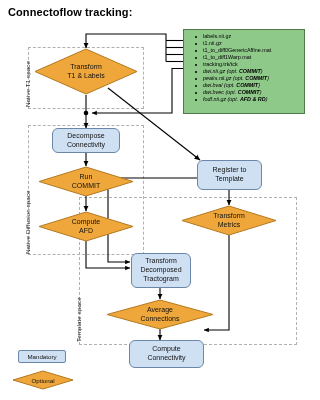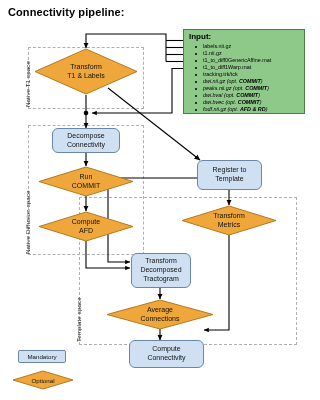--- a/index.html
+++ b/index.html
@@ -171,21 +171,21 @@
   .legend-diamond svg { position: absolute; left:0; top:0; }
   .legend-diamond .dlabel {
     position: absolute; left:0; top:0; width:100%; height:100%;
     display:flex; align-items:center; justify-content:center;
     font-size: 6.2px; color:#111;
   }
 </style>
 </head>
 <body>
 
-<div id="page-title">Connectivity pipeline:</div>
+<div id="page-title">Connectoflow tracking:</div>
 
 <div class="space-box" style="left:28px; top:47px; width:116px; height:62px;"></div>
 <div class="space-label" style="left:24px; top:107px;">Native T1 space</div>
 
 <div class="space-box" style="left:28px; top:125px; width:116px; height:130px;"></div>
 <div class="space-label" style="left:24px; top:254px;">Native Diffusion space</div>
 
 <div class="space-box" style="left:79px; top:197px; width:218px; height:148px;"></div>
 <div class="space-label" style="left:75px; top:342px;">Template space</div>
 
@@ -231,21 +231,20 @@
 
     <path d="M160,288 L160,299" marker-end="url(#ah)"></path>
 
     <path d="M160,329 L160,340" marker-end="url(#ah)"></path>
   </g>
 
   <circle cx="86" cy="113" r="2.3" fill="#000"></circle>
 </svg>
 
 <div id="input-panel">
-  <div id="input-heading">Input:</div>
   <ul id="input-list">
     <li><span>labels.nii.gz</span></li>
     <li><span>t1.nii.gz</span></li>
     <li><span>t1_to_diff0GenericAffine.mat</span></li>
     <li><span>t1_to_diff1Warp.mat</span></li>
     <li><span>tracking.trk/tck</span></li>
     <li><span class="opt">dwi.nii.gz</span> <span class="opt">(opt. <b>COMMIT</b>)</span></li>
     <li><span class="opt">peaks.nii.gz</span> <span class="opt">(opt. <b>COMMIT</b>)</span></li>
     <li><span class="opt">dwi.bval</span> <span class="opt">(opt. <b>COMMIT</b>)</span></li>
     <li><span class="opt">dwi.bvec</span> <span class="opt">(opt. <b>COMMIT</b>)</span></li>

